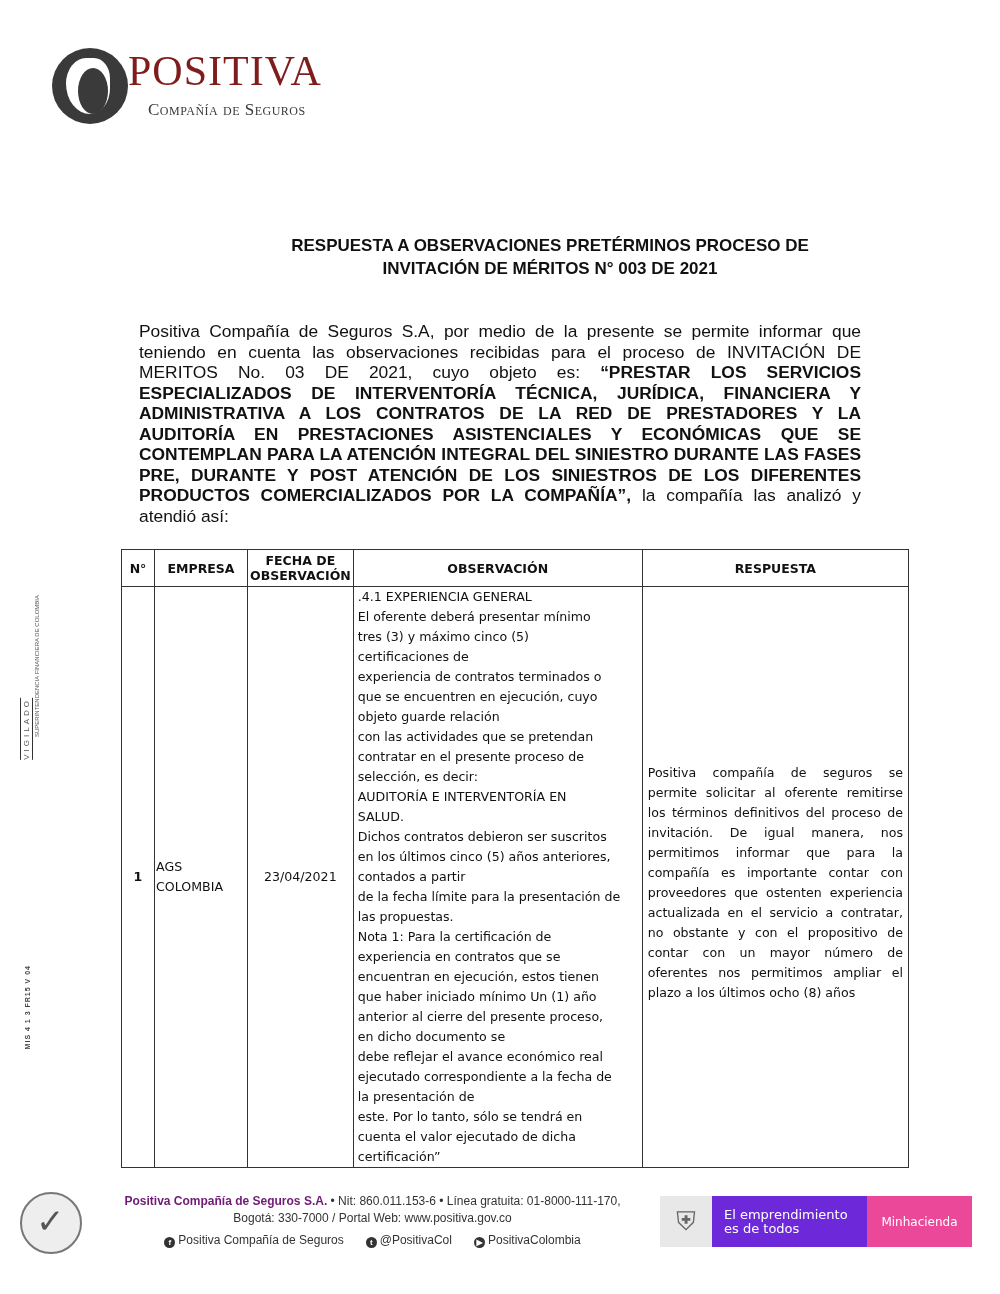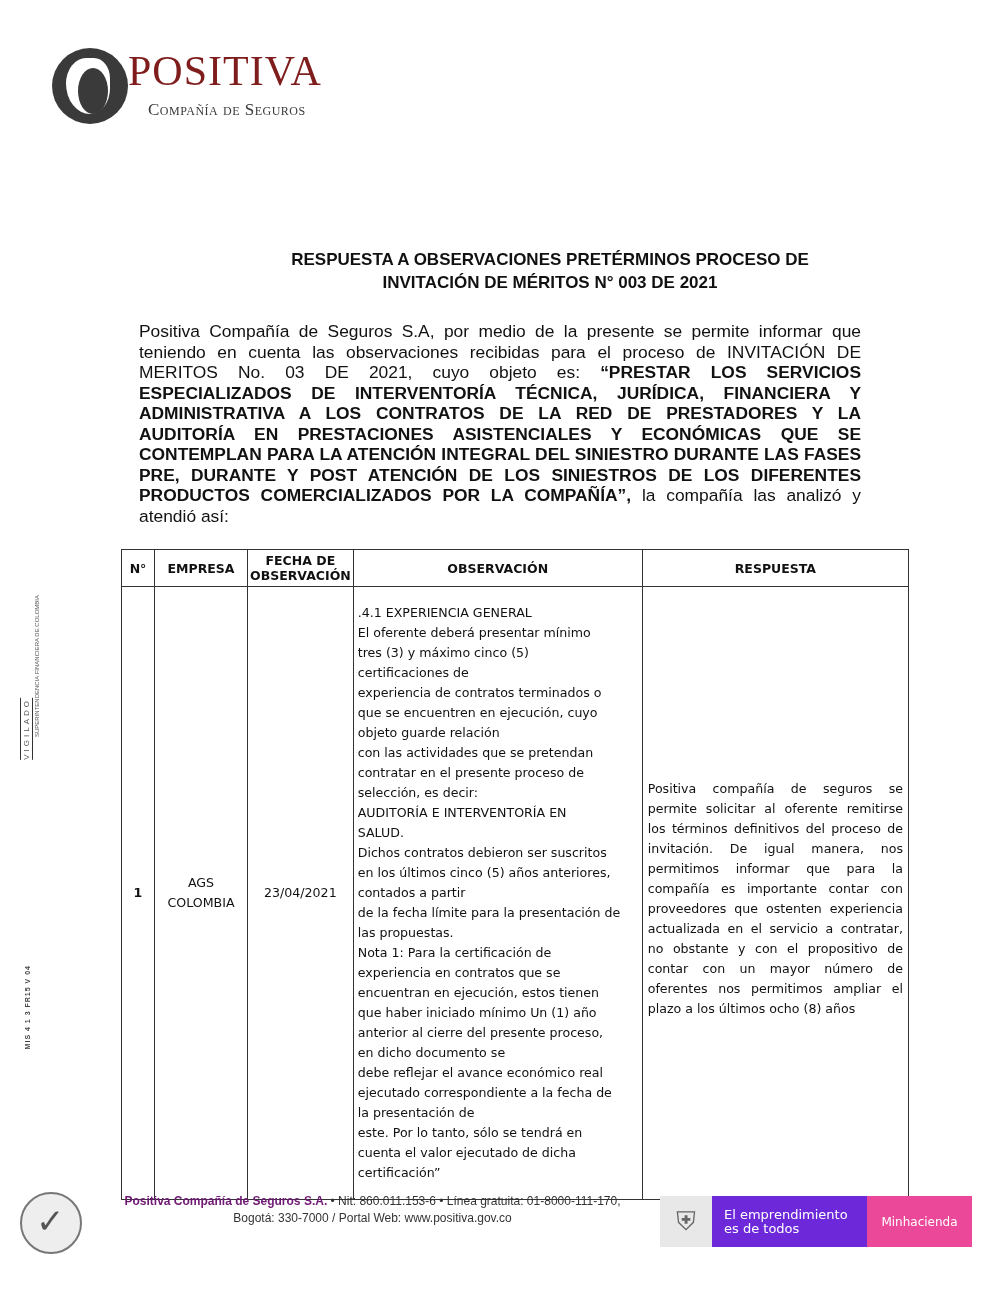--- a/index.html
+++ b/index.html
@@ -4,33 +4,33 @@
 <style>
   html, body { margin: 0; padding: 0; background: #ffffff; }
   body { width: 1000px; height: 1294px; position: relative; overflow: hidden; color: #111; }
   .logo { position: absolute; left: 48px; top: 42px; width: 290px; height: 86px; }
   .logo .emblem { position: absolute; left: 4px; top: 6px; width: 76px; height: 76px; border-radius: 50%; background: #3a3a3a; overflow: hidden; }
   .logo .emblem .swirl { position: absolute; left: 14px; top: 10px; width: 44px; height: 56px; border-radius: 50% 40% 50% 60%; background: #fff; }
   .logo .emblem .swirl2 { position: absolute; left: 26px; top: 20px; width: 30px; height: 46px; border-radius: 50%; background: #3a3a3a; }
   .logo .brand { position: absolute; left: 80px; top: 8px; font-family: "Liberation Serif", serif; font-size: 42px; letter-spacing: 1px; color: #7f1d1d; line-height: 1; }
   .logo .sub { position: absolute; left: 100px; top: 58px; font-family: "Liberation Serif", serif; font-size: 17px; color: #3a3a3a; font-variant: small-caps; letter-spacing: 0.5px; }
 
-  .title { position: absolute; left: 200px; top: 248px; width: 700px; text-align: center; font-family: "Liberation Sans", sans-serif; font-weight: bold; font-size: 17px; line-height: 23px; }
+  .title { position: absolute; left: 200px; top: 234px; width: 700px; text-align: center; font-family: "Liberation Sans", sans-serif; font-weight: bold; font-size: 17px; line-height: 23px; }
 
   .intro { position: absolute; left: 139px; top: 321px; width: 722px; font-family: "Liberation Sans", sans-serif; font-size: 17.4px; line-height: 20.5px; text-align: justify; }
   .intro b { font-weight: bold; }
 
   table.obs { position: absolute; left: 121px; top: 549px; width: 788px; border-collapse: collapse; font-family: "DejaVu Sans", sans-serif; }
   table.obs th, table.obs td { border: 1.5px solid #333; }
   table.obs th { height: 36px; font-size: 12.5px; font-weight: bold; text-align: center; vertical-align: middle; padding: 0 2px; line-height: 15px; }
   table.obs td { font-size: 12.6px; line-height: 20px; vertical-align: middle; }
   td.num { text-align: center; font-weight: bold; width: 30px; }
-  td.emp { text-align: center; width: 90px; margin-top: 44px; }
+  td.emp { text-align: left; width: 90px; margin-top: 44px; }
   td.fecha { text-align: center; width: 95px; }
-  td.obsv { width: 280px; padding: 16px 4px; vertical-align: top; white-space: pre-line; }
+  td.obsv { width: 280px; padding: 0 4px; vertical-align: top; white-space: pre-line; }
   td.resp { padding: 12px 5px 0 5px; text-align: justify; vertical-align: middle; }
   .col-n { width: 32px; } .col-e { width: 93px; } .col-f { width: 97px; } .col-o { width: 284px; }
 
   .side1 { position: absolute; left: 18px; top: 595px; width: 30px; height: 165px; }
   .side1 span { position: absolute; writing-mode: vertical-rl; transform: rotate(180deg); font-family: "Liberation Sans", sans-serif; color: #555; }
   .side1 .vig { left: 2px; bottom: 0; font-size: 8px; letter-spacing: 3px; border-left: 1.5px solid #333; border-right: 1.5px solid #333; padding: 0 1px; }
   .side1 .sfc { left: 16px; top: 0; font-size: 6px; line-height: 7px; }
   .side2 { position: absolute; left: 24px; top: 965px; writing-mode: vertical-rl; transform: rotate(180deg); font-family: "Liberation Sans", sans-serif; font-size: 7px; color: #444; font-weight: bold; letter-spacing: 1px; }
 
   .footer-seal { position: absolute; left: 20px; top: 1192px; width: 58px; height: 58px; border-radius: 50%; border: 2px solid #777; background: #eee; }
@@ -125,20 +125,25 @@
   <span class="sfc">SUPERINTENDENCIA FINANCIERA DE COLOMBIA</span>
 </div>
 <div class="side2">MIS 4 1 3 FR15 V 04</div>
 
 <div class="footer-seal">
     <span class="check">✓</span>
   </div>
 <div class="footer-text">
   <div><b>Positiva Compañía de Seguros S.A.</b><span> • Nit: 860.011.153-6 • Línea gratuita: 01-8000-111-170,</span></div>
   <div>Bogotá: 330-7000 / Portal Web: www.positiva.gov.co</div>
+  <div class="social">
+    <span><span class="ic">f</span><span>Positiva Compañía de Seguros</span></span>
+    <span><span class="ic">t</span><span>@PositivaCol</span></span>
+    <span><span class="ic">▶</span><span>PositivaColombia</span></span>
+  </div>
 </div>
 
 <div class="gov">
   <div class="shield">⛨</div>
   <div class="emp">
     <div>El emprendimiento</div>
     <div>es de todos</div>
   </div>
   <div class="min">Minhacienda</div>
 </div>

